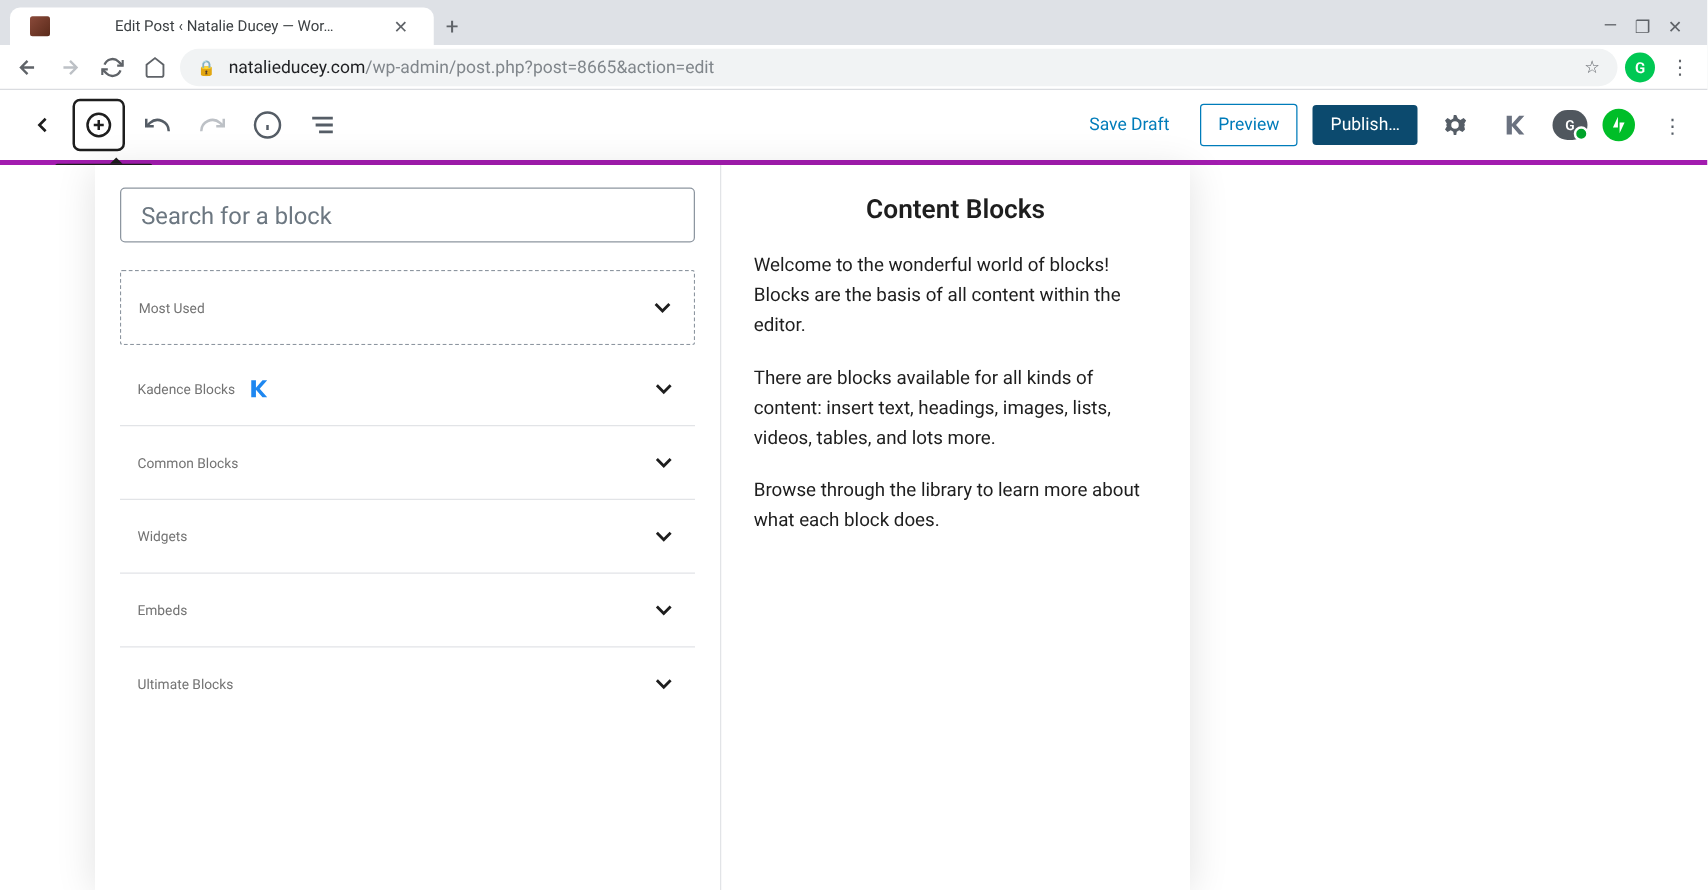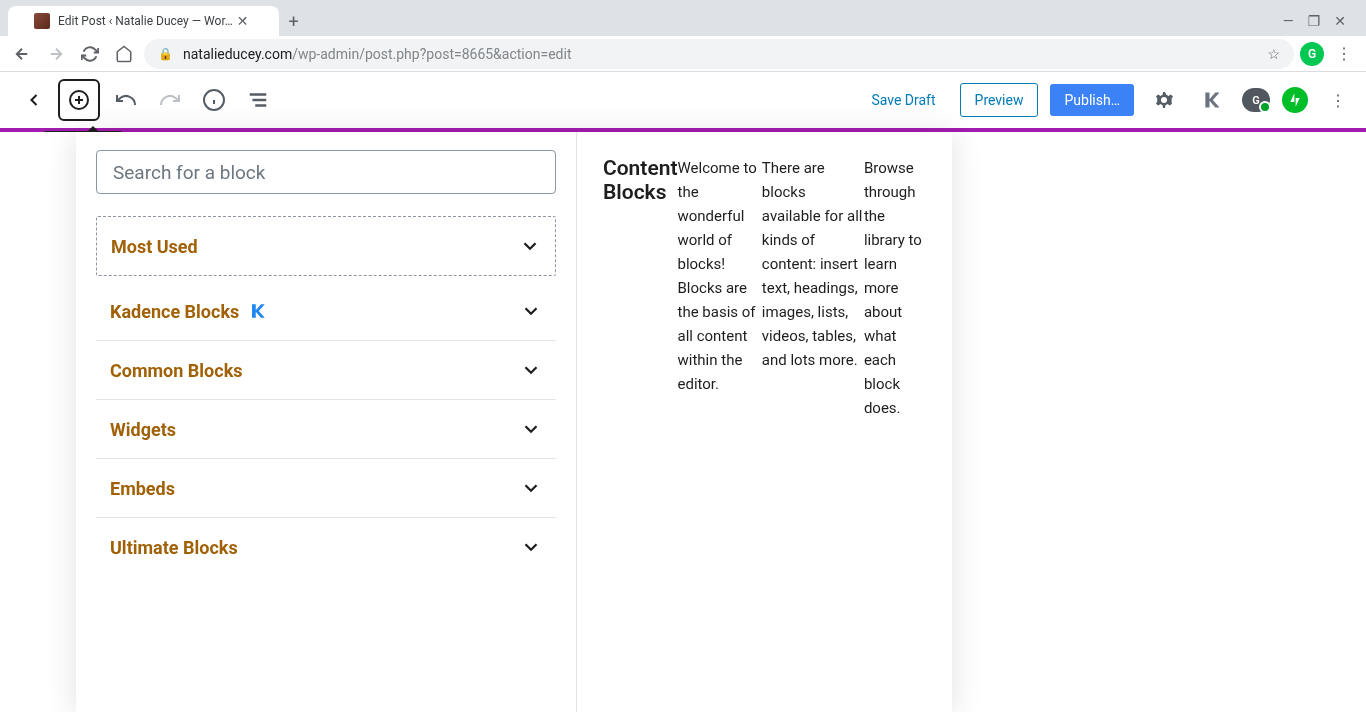--- a/index.html
+++ b/index.html
@@ -1,21 +1,21 @@
 <!DOCTYPE html>
 <html><head>
 <meta charset="utf-8">
 <style>
 * { margin: 0; padding: 0; box-sizing: border-box; font-family: -apple-system, BlinkMacSystemFont, "Segoe UI", Roboto, sans-serif; }
 body { background: #fff; overflow: hidden; }
 
 
 .browser-chrome { background: #dee1e6; }
 .tab-strip { display: flex; align-items: center; height: 36px; padding: 6px 8px 0; }
-.tab { display: flex; align-items: center; background: #fff; border-radius: 8px 8px 0 0; padding: 0 26px; height: 30px; min-width: 210px; font-size: 12px; color: #3c4043; position: relative; }
+.tab { display: flex; align-items: center; background: #fff; border-radius: 8px 8px 0 0; padding: 0 16px; height: 30px; min-width: 210px; font-size: 12px; color: #3c4043; position: relative; gap: 44px; }
 .tab .favicon { width: 16px; height: 16px; margin-right: 8px; background: linear-gradient(135deg,#8a4a3a,#5a2a1a); border-radius: 2px; }
 .tab .close { margin-left: auto; color: #5f6368; padding: 0 4px; font-size: 14px; }
 .new-tab { color: #5f6368; padding: 0 10px; font-size: 18px; }
 .window-controls { margin-left: auto; display: flex; gap: 14px; color: #5f6368; padding: 0 12px; font-size: 14px; align-items: center; }
 
 .addr-bar { display: flex; align-items: center; height: 36px; padding: 4px 8px; background: #fff; border-bottom: 1px solid #dadce0; gap: 6px; }
 .nav-btn { width: 28px; height: 28px; display: flex; align-items: center; justify-content: center; color: #5f6368; border-radius: 50%; }
 .nav-btn.disabled { color: #bdc1c6; }
 .url-field { flex: 1; background: #f1f3f4; border-radius: 16px; height: 30px; display: flex; align-items: center; padding: 0 14px; font-size: 14px; color: #202124; gap: 10px; }
 .url-domain { color: #202124; }
@@ -31,41 +31,41 @@
 .tb-btn { width: 36px; height: 36px; display: flex; align-items: center; justify-content: center; color: #555d66; border-radius: 4px; }
 .back-caret { width: 48px; display: flex; justify-content: center; }
 .add-block-btn { width: 42px; height: 42px; border: 2px solid #1e1e1e; border-radius: 6px; display: flex; align-items: center; justify-content: center; position: relative; background: #fff; }
 .add-block-btn svg { width: 24px; height: 24px; }
 .tooltip { position: absolute; top: 50px; left: -16px; background: #1e1e1e; color: #fff; padding: 7px 10px; font-size: 13px; white-space: nowrap; border-radius: 2px; }
 .tooltip::before { content:''; position:absolute; top:-5px; left:44px; border:5px solid transparent; border-bottom-color:#1e1e1e; border-top:none; }
 
 .tb-right { margin-left: auto; display: flex; align-items: center; gap: 12px; }
 .link-btn { color: #007cba; font-size: 14px; padding: 8px 12px; }
 .outline-btn { color: #007cba; border: 1px solid #007cba; padding: 8px 14px; font-size: 14px; border-radius: 3px; }
-.primary-btn { background: #3b82f6; color: #fff; padding: 8px 14px; font-size: 14px; border-radius: 3px; }
+.primary-btn { background: #0c4a6e; color: #fff; padding: 8px 14px; font-size: 14px; border-radius: 3px; }
 .icon-btn { width: 36px; height: 36px; display: flex; align-items: center; justify-content: center; color: #555d66; }
 .kadence-k { color: #6b7280; }
 .avatar-g { width: 28px; height: 24px; background: #50575e; border-radius: 12px; display: flex; align-items: center; justify-content: center; color: #fff; font-size: 11px; font-weight:600; position:relative; }
 .avatar-g::after { content:''; position:absolute; bottom:-1px; right:-1px; width:8px; height:8px; background:#00a32a; border-radius:50%; border:2px solid #fff; }
 .jetpack { width: 26px; height: 26px; background: #00be28; border-radius: 50%; display:flex; align-items:center; justify-content:center; }
 
 
 .editor-body { position: relative; background: #fff; height: calc(712px - 36px - 36px - 60px); }
 .popover { position: absolute; top: 0; left: 76px; width: 876px; height: 100%; background: #fff; box-shadow: 0 3px 30px rgba(0,0,0,0.12); display: flex; }
 .inserter-left { width: 500px; padding: 18px 20px 0; overflow-y: auto; }
 .search-box { width: 100%; height: 44px; border: 1px solid #8d96a0; border-radius: 4px; padding: 0 16px; font-size: 19px; color: #6c7781; display: flex; align-items: center; outline: none; }
 .search-box::placeholder { color: #6c7781; }
 .categories { margin-top: 22px; }
 .cat { display: flex; align-items: center; justify-content: space-between; padding: 18px 14px; border-bottom: 1px solid #e2e4e7; cursor: pointer; }
 .cat:first-child { border: 1px dashed #8d96a0; border-radius: 2px; margin-bottom: 6px; }
-.cat-label { font-size: 18px; font-weight: 700; color: #a16207; display: flex; align-items: center; gap: 10px; }
+.cat-label { font-size: 11px; font-weight: 400; color: #737373; display: flex; align-items: center; gap: 10px; }
 .cat .chev { color: #1e1e1e; }
 .kadence-badge { display:inline-flex; }
 
-.inserter-right { flex: 1; border-left: 1px solid #e2e4e7; padding: 24px 26px; display: flex; flex-direction: row; }
+.inserter-right { flex: 1; border-left: 1px solid #e2e4e7; padding: 24px 26px; display: flex; flex-direction: column; align-items: center; }
 .inserter-right h2 { font-size: 21px; font-weight: 600; color: #1e1e1e; margin-bottom: 20px; }
 .inserter-right p { font-size: 15px; color: #1e1e1e; line-height: 1.6; margin-bottom: 18px; }
 .tip { margin-top: auto; display: flex; gap: 18px; align-items: center; padding-top: 20px; }
 .tip-icon { color: #f0b849; flex-shrink: 0; }
 .tip-text { font-size: 15px; color: #1e1e1e; line-height: 1.5; }
 
 svg { display: block; }
 </style>
 </head>
 <body>

